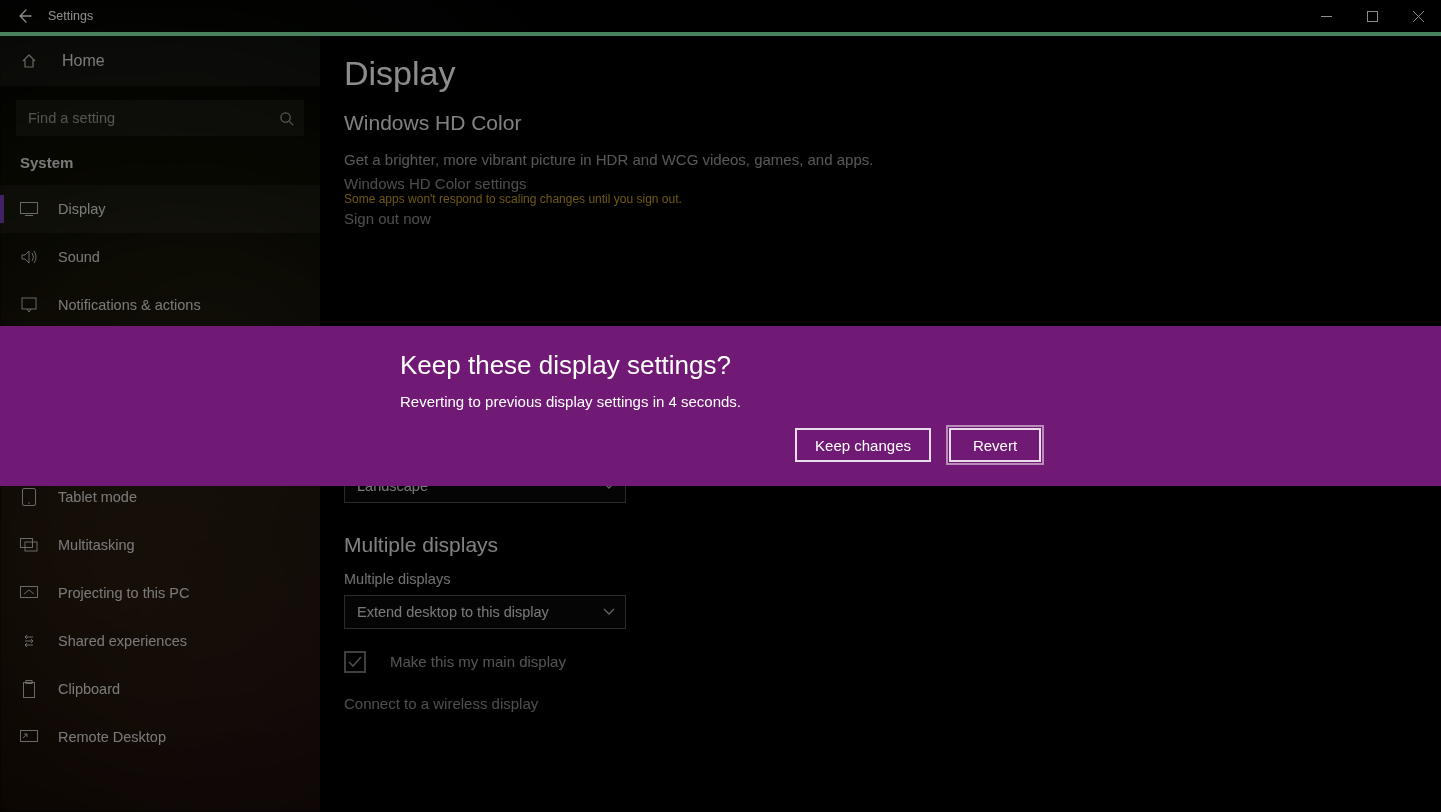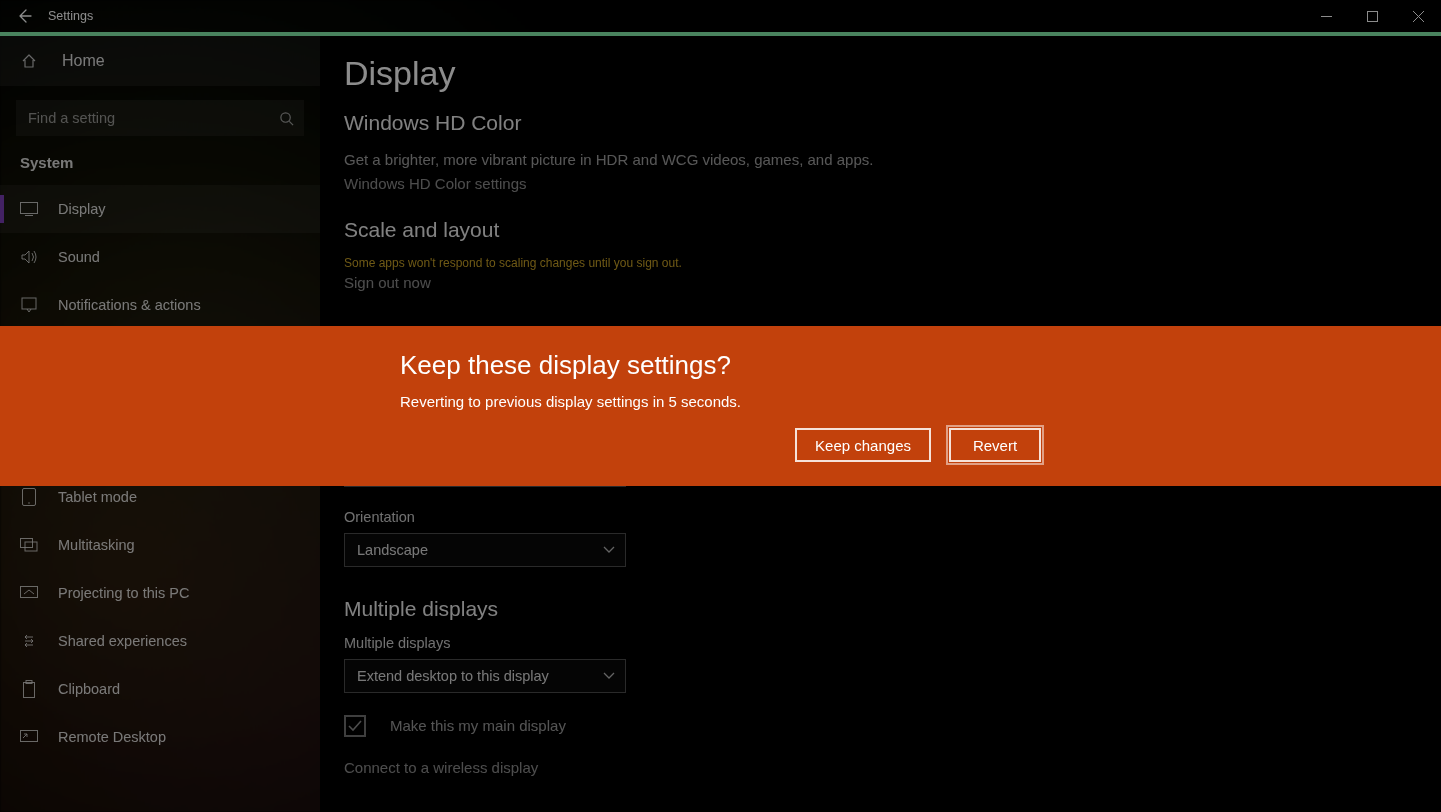--- a/index.html
+++ b/index.html
@@ -102,21 +102,21 @@
   }
   .check-row { display: flex; align-items: center; gap: 24px; margin-top: 22px; font-size: 15px; color: rgba(255,255,255,0.6);}
   .check {
     width: 22px; height: 22px; border: 2px solid rgba(255,255,255,0.45);
     display: flex; align-items: center; justify-content: center;
   }
 
   
   .dialog-band {
     position: absolute; left: 0; right: 0; top: 326px; height: 160px;
-    background: #c2410c;
+    background: #701a75;
     display: flex; align-items: flex-start;
     padding: 24px 0 0 400px;
     color: #fff;
   }
   .dialog-inner { width: 642px; }
   .dialog-title { font-size: 26px; font-weight: 400; margin-bottom: 12px; }
   .dialog-msg { font-size: 15px; }
   .dialog-actions {
     position: absolute; right: 400px; bottom: 24px;
     display: flex; gap: 18px;
@@ -297,21 +297,20 @@
   </div>
 </div>
 
 <div class="main">
   <div class="page-title">Display</div>
 
   <h2 class="section">Windows HD Color</h2>
   <div class="desc">Get a brighter, more vibrant picture in HDR and WCG videos, games, and apps.</div>
   <div class="link">Windows HD Color settings</div>
 
-  <h2 class="section" style="margin-top:26px">Scale and layout</h2>
   <div class="warn">Some apps won't respond to scaling changes until you sign out.</div>
   <div class="link">Sign out now</div>
 
   <div style="height:162px"></div>
 
   <div class="combo">
     <span>1920 × 1080</span>
     <span>
         <svg width="12" height="8" viewBox="0 0 12 8">
           <path d="M1 1 L6 6 L11 1" stroke="rgba(255,255,255,0.7)" stroke-width="1.3" fill="none"></path>
@@ -351,19 +350,19 @@
 
   <div class="link" style="margin-top:22px">Connect to a wireless display</div>
 </div>
 
 <div class="dim-top"></div>
 <div class="dim-bottom"></div>
 
 <div class="dialog-band">
   <div class="dialog-inner">
     <div class="dialog-title">Keep these display settings?</div>
-    <div class="dialog-msg">Reverting to previous display settings in 5 seconds.</div>
+    <div class="dialog-msg">Reverting to previous display settings in 4 seconds.</div>
   </div>
   <div class="dialog-actions">
     <div class="dlg-btn">Keep changes</div>
     <div class="dlg-btn focus">Revert</div>
   </div>
 </div>
 
 </body></html>

